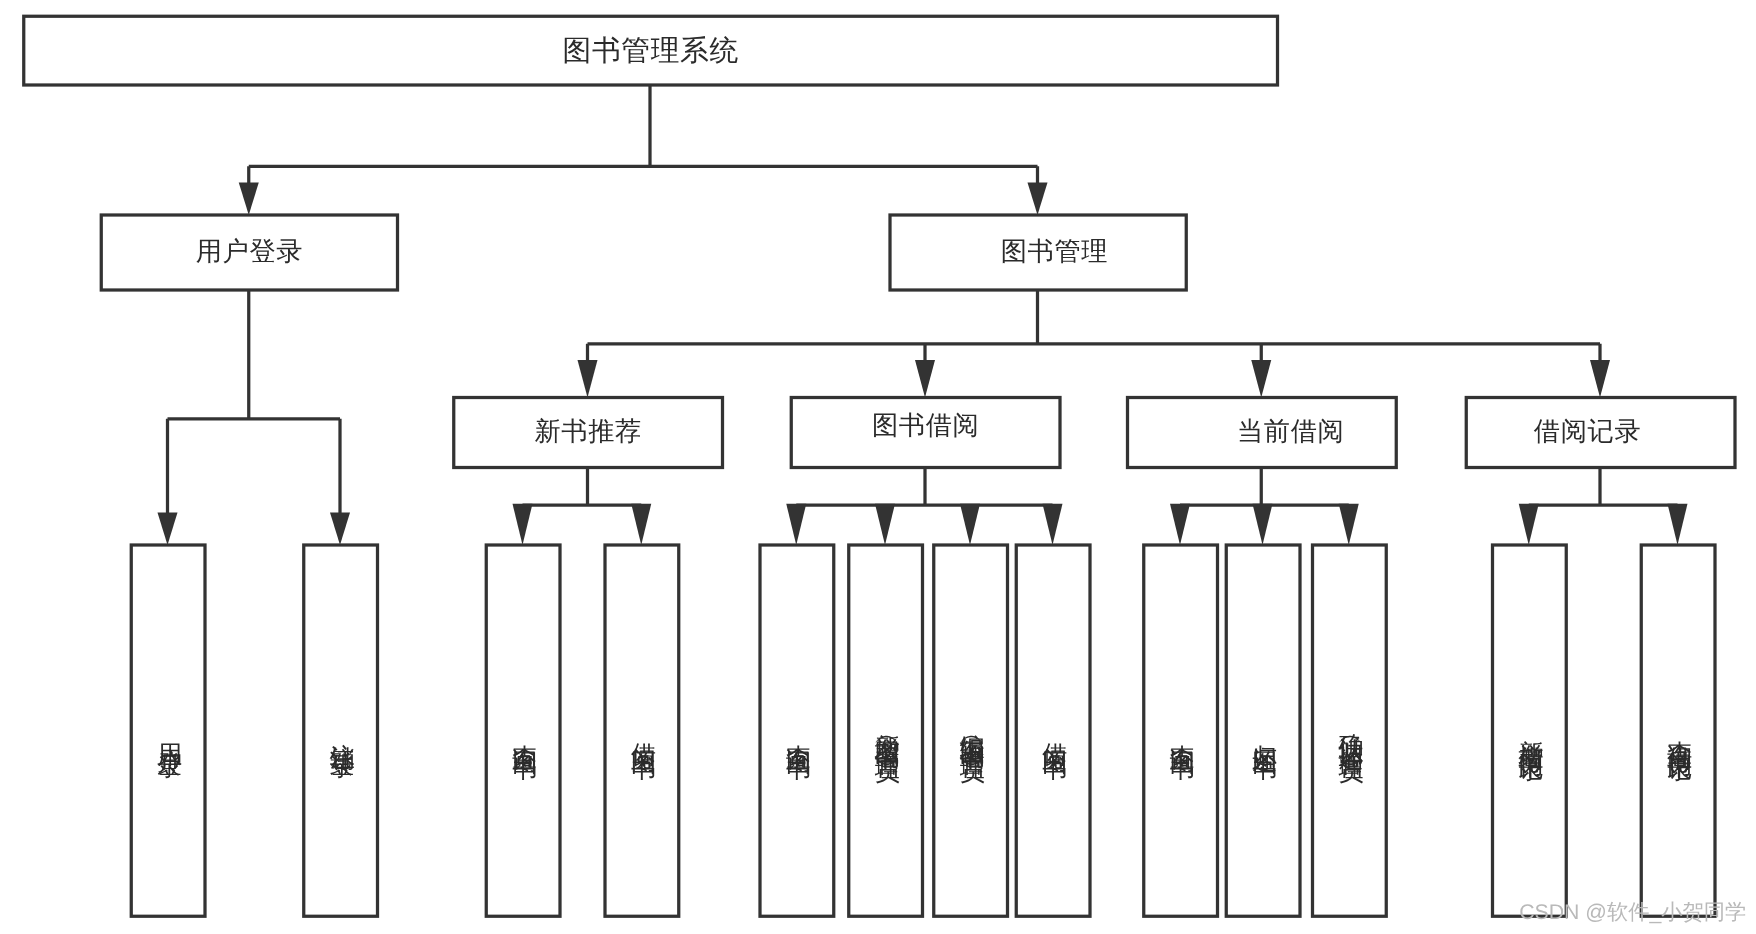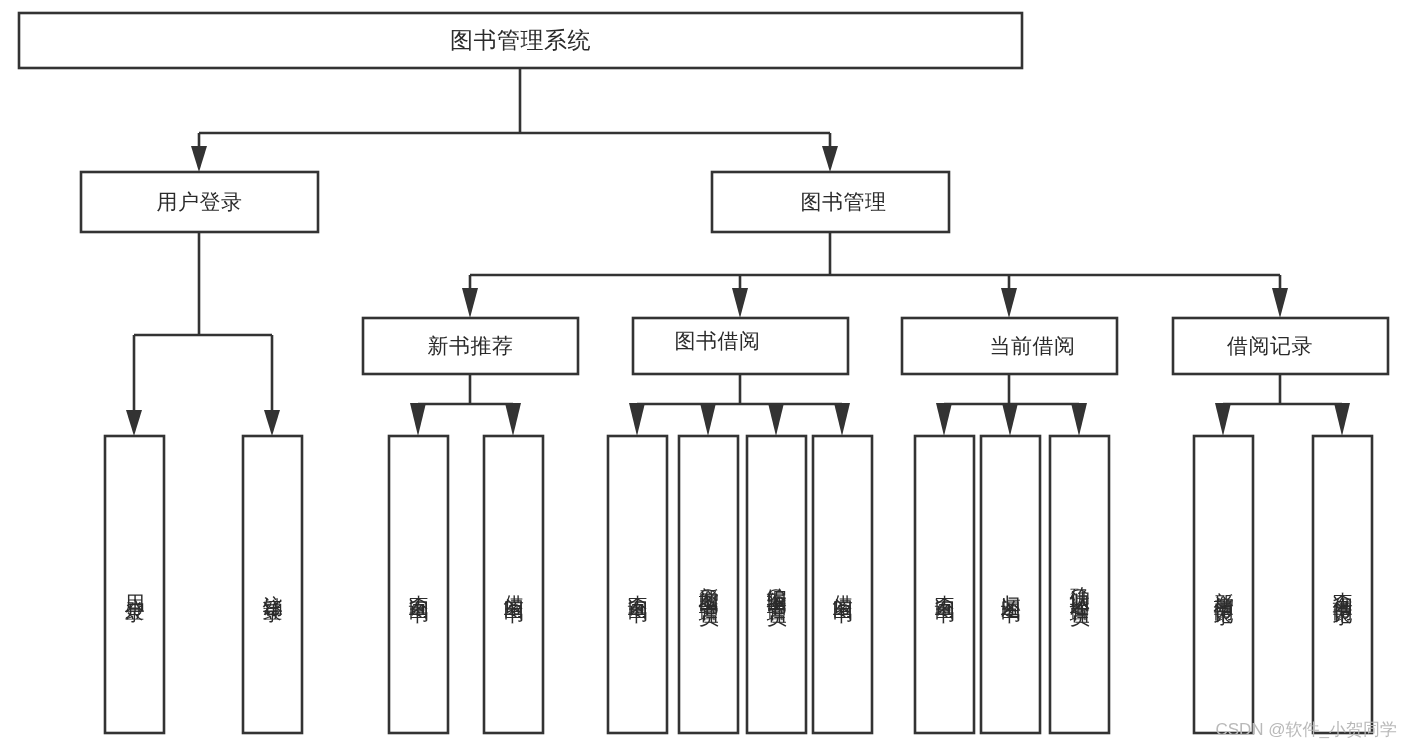--- a/index.html
+++ b/index.html
@@ -154,21 +154,21 @@
       <rect class="node-box" x="1313" y="436" width="59" height="297"></rect>
     </g>
   </svg>
 
   <div class="node-label" style="left:19px; top:13px; width:1003px; height:55px; font-size:23px;">图书管理系统</div>
 
   <div class="node-label" style="left:81px; top:172px; width:237px; height:60px;">用户登录</div>
   <div class="node-label" style="left:712px; top:172px; width:237px; height:60px;margin-left:13px;">图书管理</div>
 
   <div class="node-label" style="left:363px; top:318px; width:215px; height:56px;border-radius:20px;">新书推荐</div>
-  <div class="node-label" style="left:610px; top:318px; width:215px; height:47px;">图书借阅</div>
+  <div class="node-label" style="left:633px; top:318px; width:215px; height:47px;">图书借阅</div>
   <div class="node-label" style="left:925px; top:318px; width:215px; height:56px;">当前借阅</div>
   <div class="node-label" style="left:1173px; top:318px; width:194px; height:56px;">借阅记录</div>
 
   <div class="node-label vertical" style="left:105px; top:436px; width:59px; height:297px;">用户登录</div>
   <div class="node-label vertical" style="left:243px; top:436px; width:59px; height:297px;">注销登录</div>
   <div class="node-label vertical" style="left:389px; top:436px; width:59px; height:297px;">查询图书</div>
   <div class="node-label vertical" style="left:484px; top:436px; width:59px; height:297px;">借阅图书</div>
   <div class="node-label vertical" style="left:608px; top:436px; width:59px; height:297px;">查询图书</div>
   <div class="node-label vertical" style="left:679px; top:436px; width:59px; height:297px;">新增图书（管理员）</div>
   <div class="node-label vertical" style="left:747px; top:436px; width:59px; height:297px;">编辑图书（管理员）</div>

